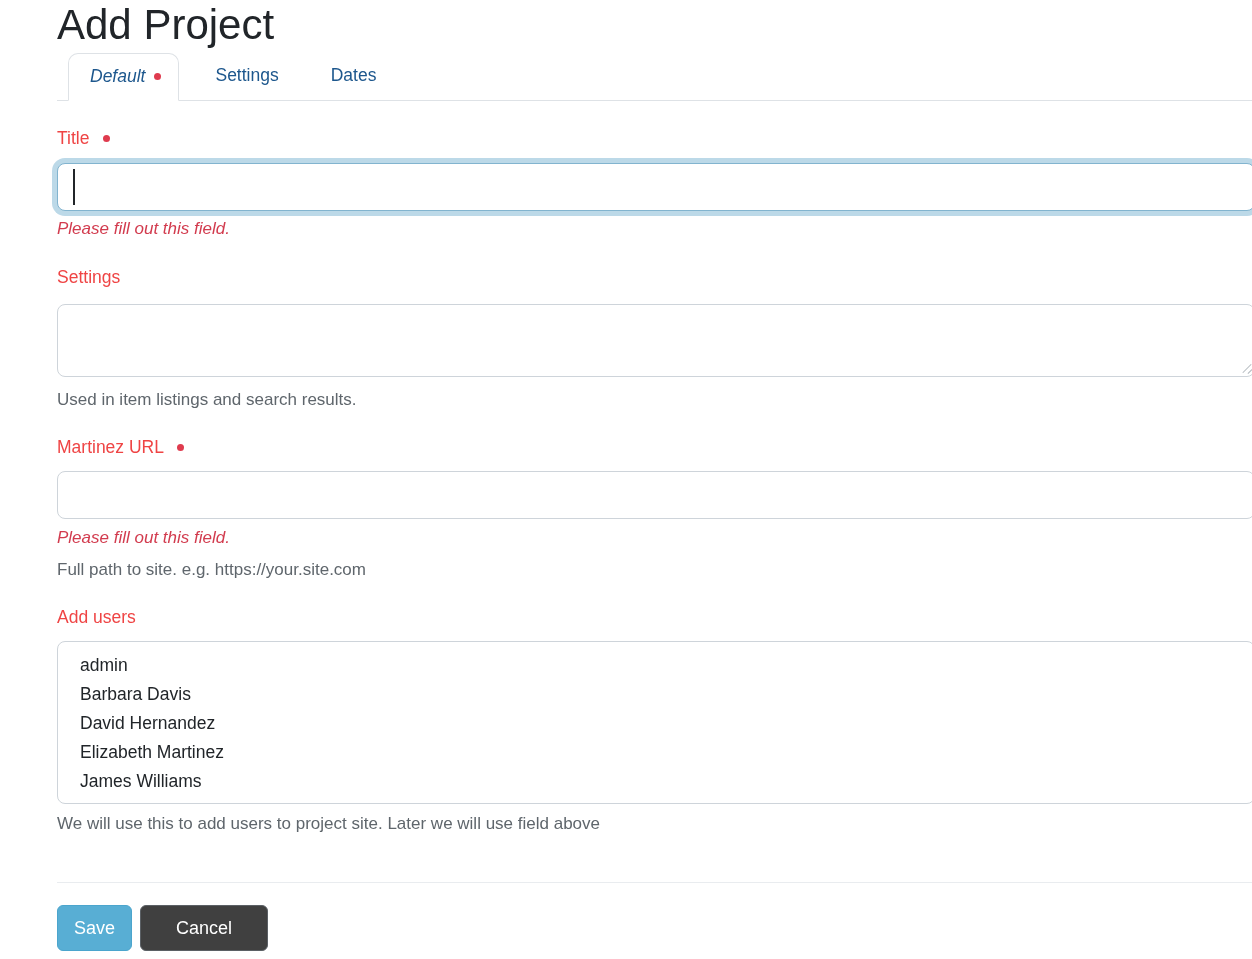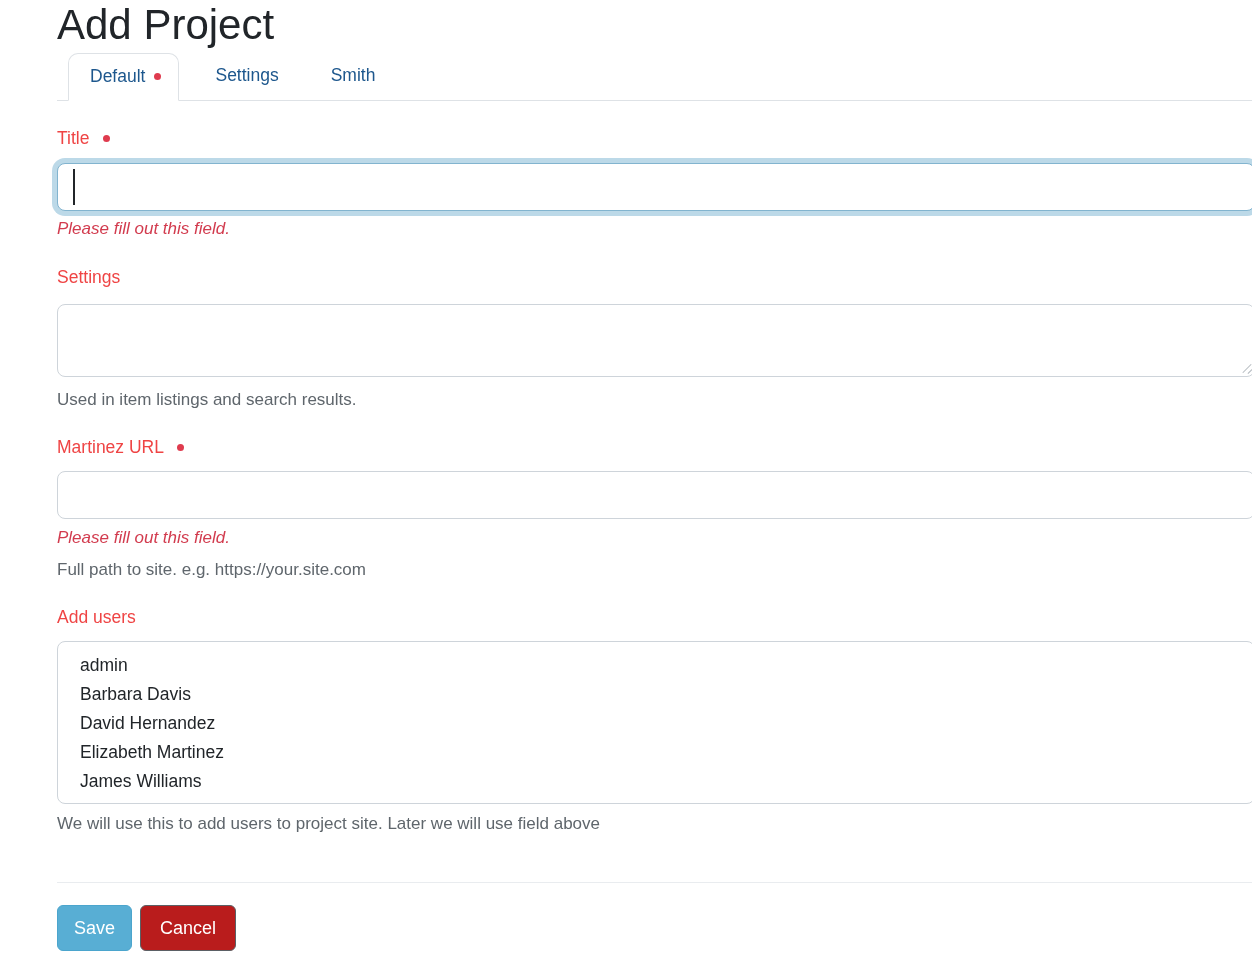--- a/index.html
+++ b/index.html
@@ -22,20 +22,21 @@
     display: flex; align-items: stretch;
     border-bottom: 1px solid #dee2e6;
     padding-left: 11px; margin-top: 3px;
   }
   .tab {
     font-size: 17.5px; color: #1d578d; cursor: pointer;
     padding: 12px 16px; margin-right: 20px; white-space: nowrap;
     background: transparent; border: none;
   }
   .tab.active {
+    font-style: italic;
     background: #fff;
     border: 1px solid #dee2e6; border-bottom: 1px solid #fff;
     border-radius: 10px 10px 0 0;
     margin-bottom: -1px; margin-right: 20px;
     padding: 12px 17px 13px 21px;
     display: flex; align-items: center;
   }
   .req-dot {
     display: inline-block; width: 7px; height: 7px; border-radius: 50%;
     background: #df3b4e; margin-left: 9px; vertical-align: middle;
@@ -112,38 +113,38 @@
   .btn {
     font-family: "Liberation Sans", sans-serif;
     font-size: 18px; line-height: 22px; color: #ffffff;
     border-radius: 6px; cursor: pointer;
   }
   .btn-save {
     background: #58aed4; border: 1px solid #4ba5cd;
     padding: 11px 16px;
   }
   .btn-cancel {
-    background: #b91c1c; border: 1px solid #5b6065;
-    padding: 11px 19px; margin-left: 8px;
+    background: #404040; border: 1px solid #5b6065;
+    padding: 11px 35px; margin-left: 8px;
   }
 </style>
 </head>
 <body>
 
 <div class="container">
 
   <h1 class="page-title">Add Project</h1>
 
   <div class="tabs">
     <div class="tab active">
       <span>Default</span>
       <span class="req-dot"></span>
     </div>
     <div class="tab">Settings</div>
-    <div class="tab">Smith</div>
+    <div class="tab">Dates</div>
   </div>
 
   <div class="label-row">
     <span class="field-label">Title</span>
     <span class="req-dot"></span>
   </div>
   <div class="input-wrap">
     <input type="text" class="text-input focused" aria-label="Title" style="">
     <div class="caret"></div>
   </div>

